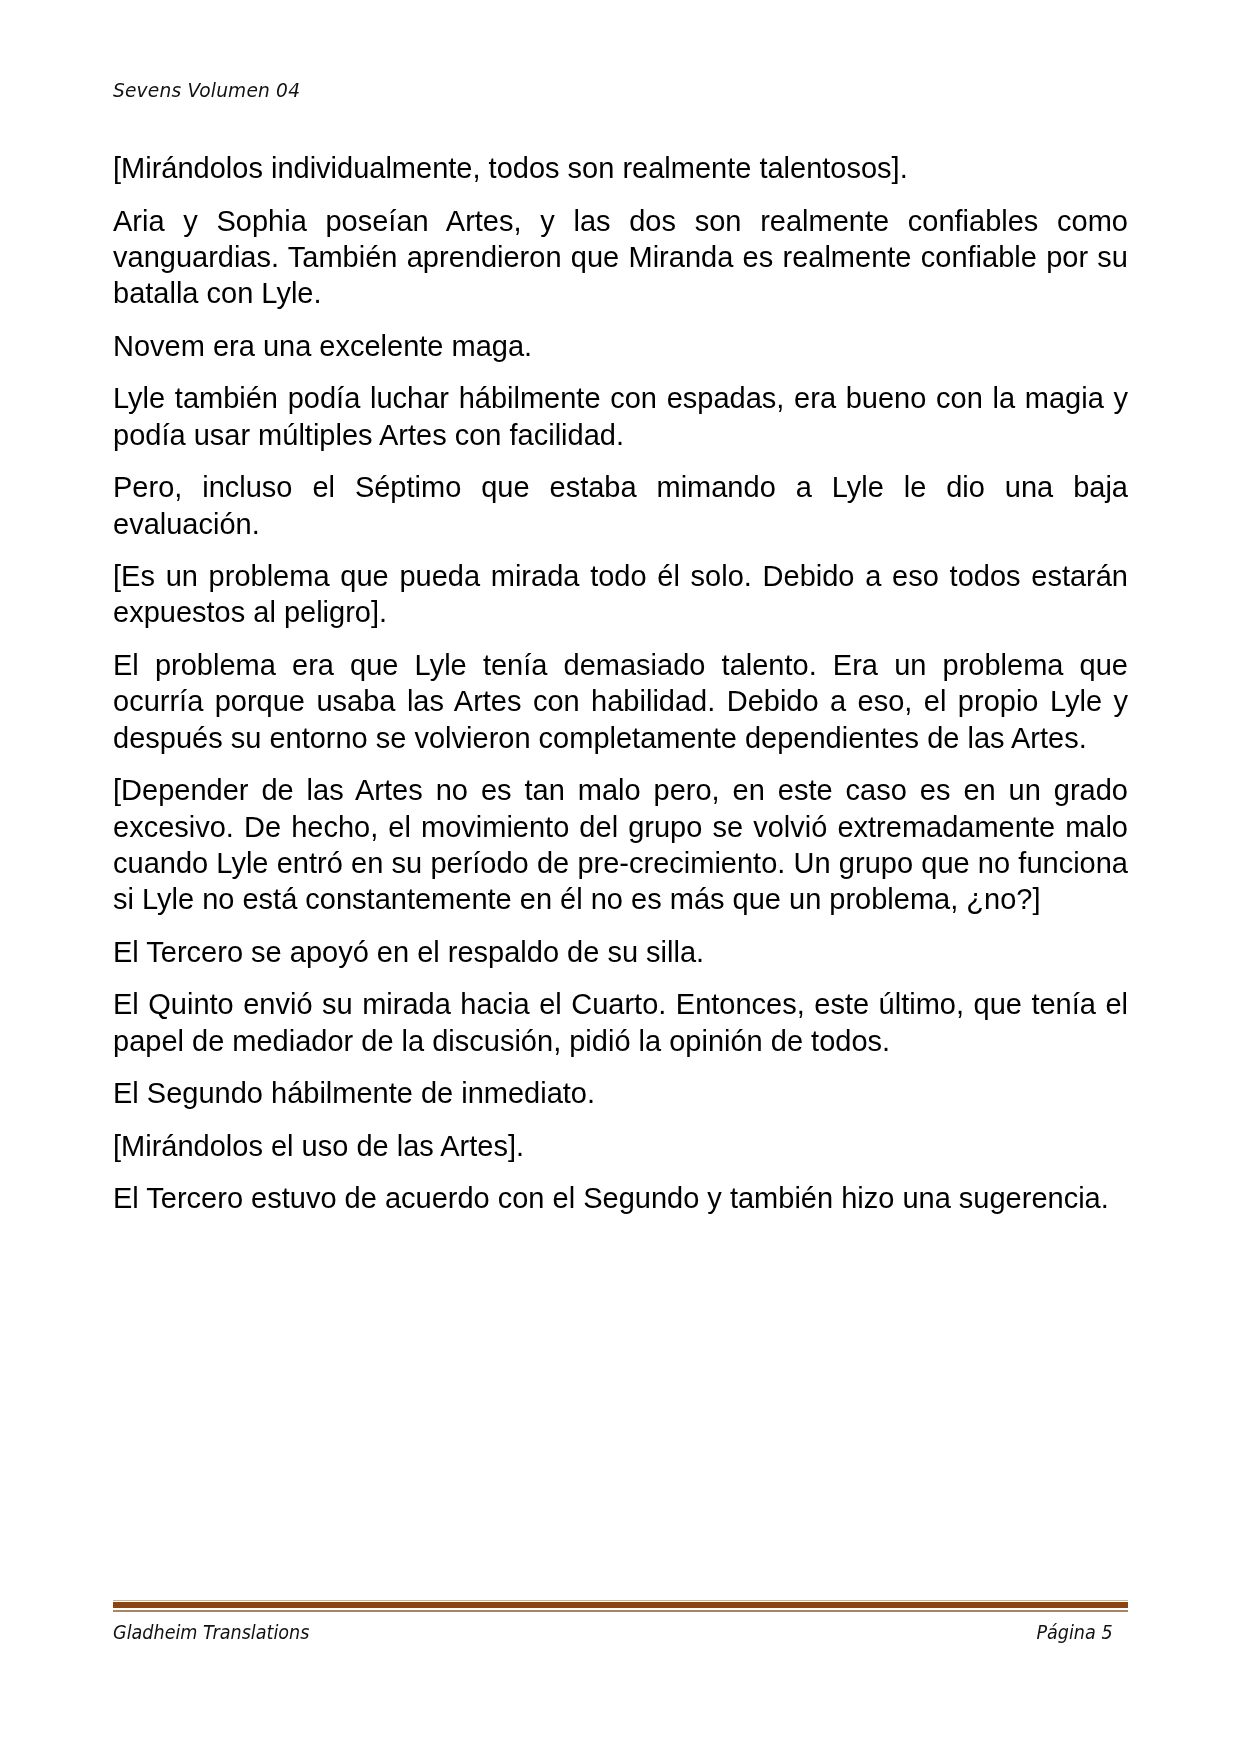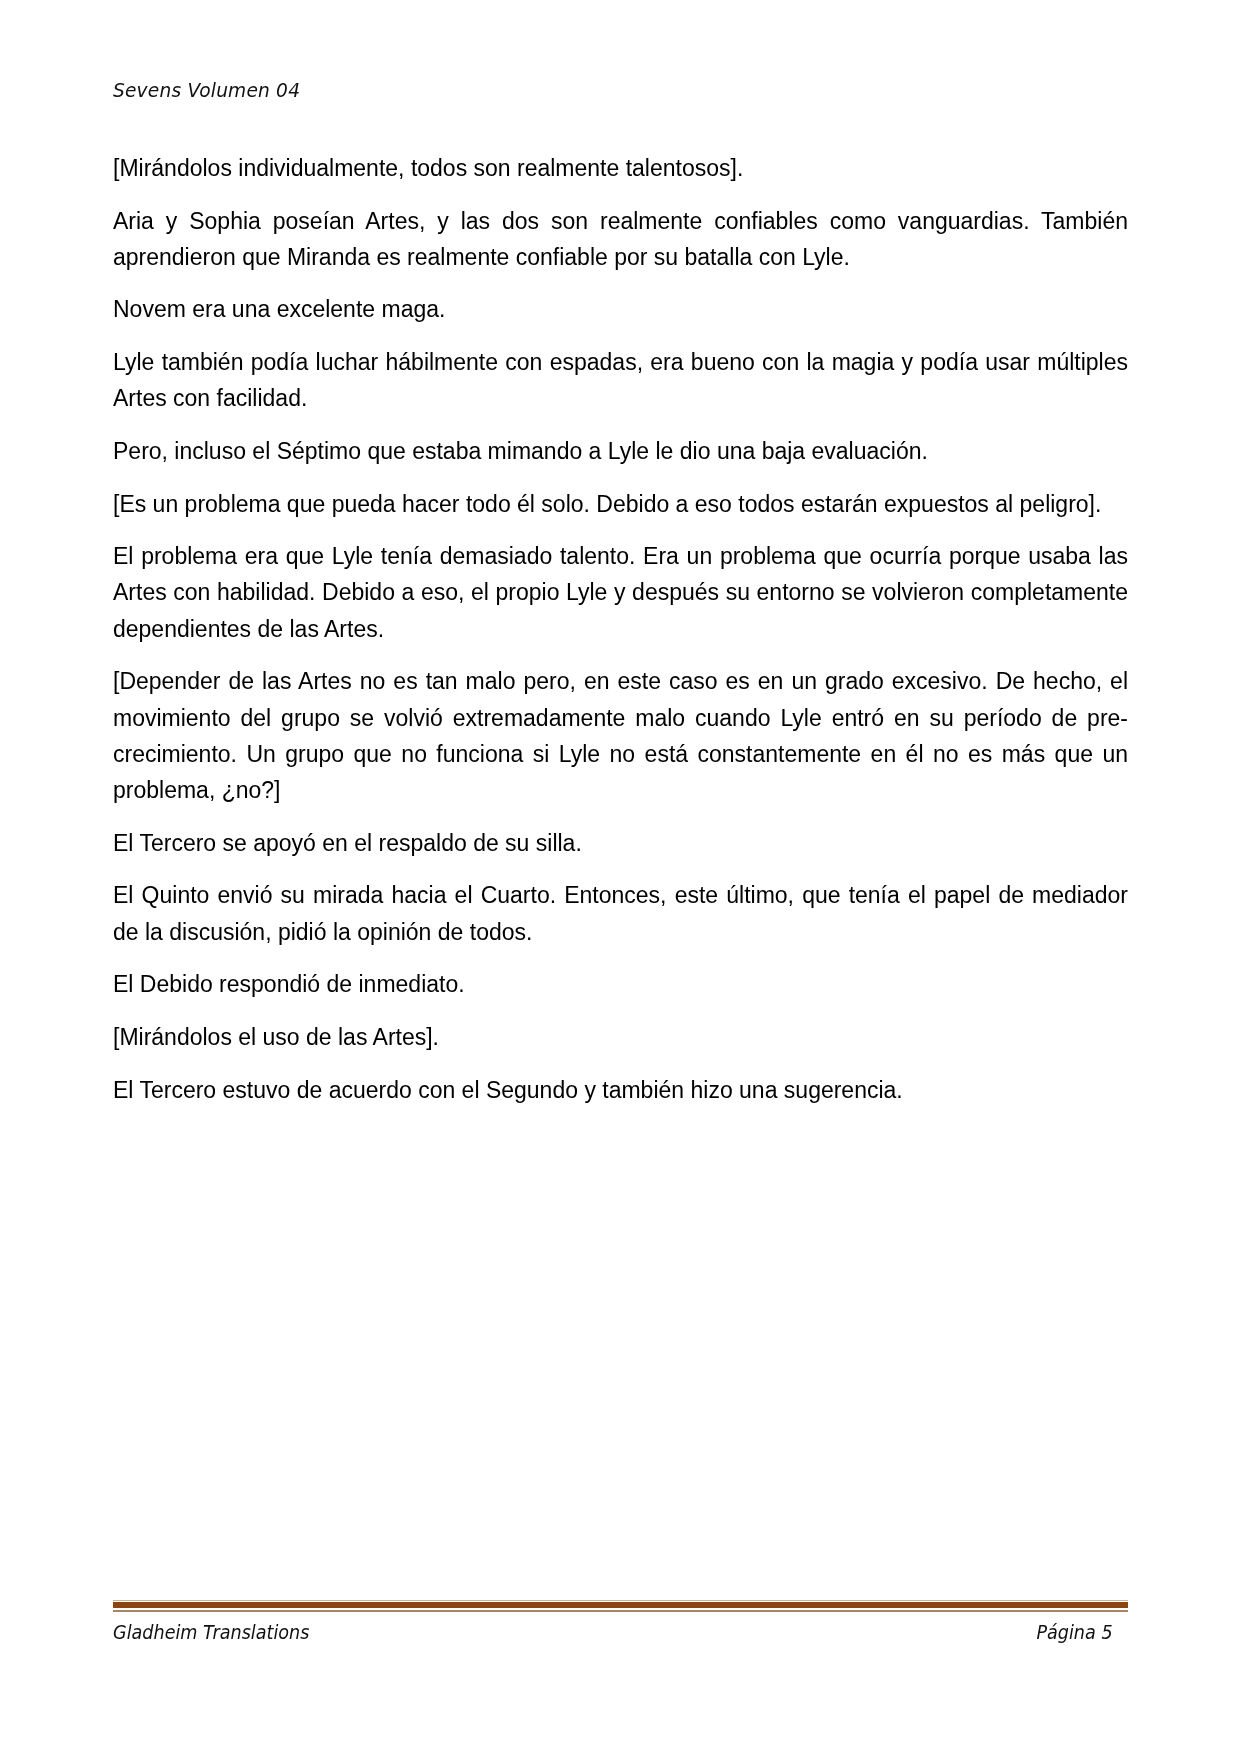--- a/index.html
+++ b/index.html
@@ -29,21 +29,21 @@
     white-space: nowrap;
   }
   .body-text {
     position: absolute;
     left: 113px;
     top: 150px;
     width: 1015px;
   }
   .body-text p {
     margin: 0 0 16.3px 0;
-    font-size: 23px;
+    font-size: 29px;
     line-height: 36.3px;
     text-align: justify;
     color: #000000;
   }
   .footer-rule {
     position: absolute;
     left: 113px;
     top: 1600px;
     width: 1015px;
     height: 12px;
@@ -84,26 +84,26 @@
 <body>
 
 <div class="page-header">Sevens Volumen 04</div>
 
 <div class="body-text">
   <p>[Mirándolos individualmente, todos son realmente talentosos].</p>
   <p>Aria y Sophia poseían Artes, y las dos son realmente confiables como vanguardias. También aprendieron que Miranda es realmente confiable por su batalla con Lyle.</p>
   <p>Novem era una excelente maga.</p>
   <p>Lyle también podía luchar hábilmente con espadas, era bueno con la magia y podía usar múltiples Artes con facilidad.</p>
   <p>Pero, incluso el Séptimo que estaba mimando a Lyle le dio una baja evaluación.</p>
-  <p>[Es un problema que pueda hacer todo él solo. Debido a eso todos estarán expuestos al peligro].</p>
+  <p>[Es un problema que pueda mirada todo él solo. Debido a eso todos estarán expuestos al peligro].</p>
   <p>El problema era que Lyle tenía demasiado talento. Era un problema que ocurría porque usaba las Artes con habilidad. Debido a eso, el propio Lyle y después su entorno se volvieron completamente dependientes de las Artes.</p>
   <p>[Depender de las Artes no es tan malo pero, en este caso es en un grado excesivo. De hecho, el movimiento del grupo se volvió extremadamente malo cuando Lyle entró en su período de pre-crecimiento. Un grupo que no funciona si Lyle no está constantemente en él no es más que un problema, ¿no?]</p>
   <p>El Tercero se apoyó en el respaldo de su silla.</p>
   <p>El Quinto envió su mirada hacia el Cuarto. Entonces, este último, que tenía el papel de mediador de la discusión, pidió la opinión de todos.</p>
-  <p>El Debido respondió de inmediato.</p>
+  <p>El Segundo hábilmente de inmediato.</p>
   <p>[Mirándolos el uso de las Artes].</p>
   <p>El Tercero estuvo de acuerdo con el Segundo y también hizo una sugerencia.</p>
 </div>
 
 <div class="footer-rule">
   <div class="line-top"></div>
   <div class="band"></div>
   <div class="line-bottom"></div>
 </div>
 

